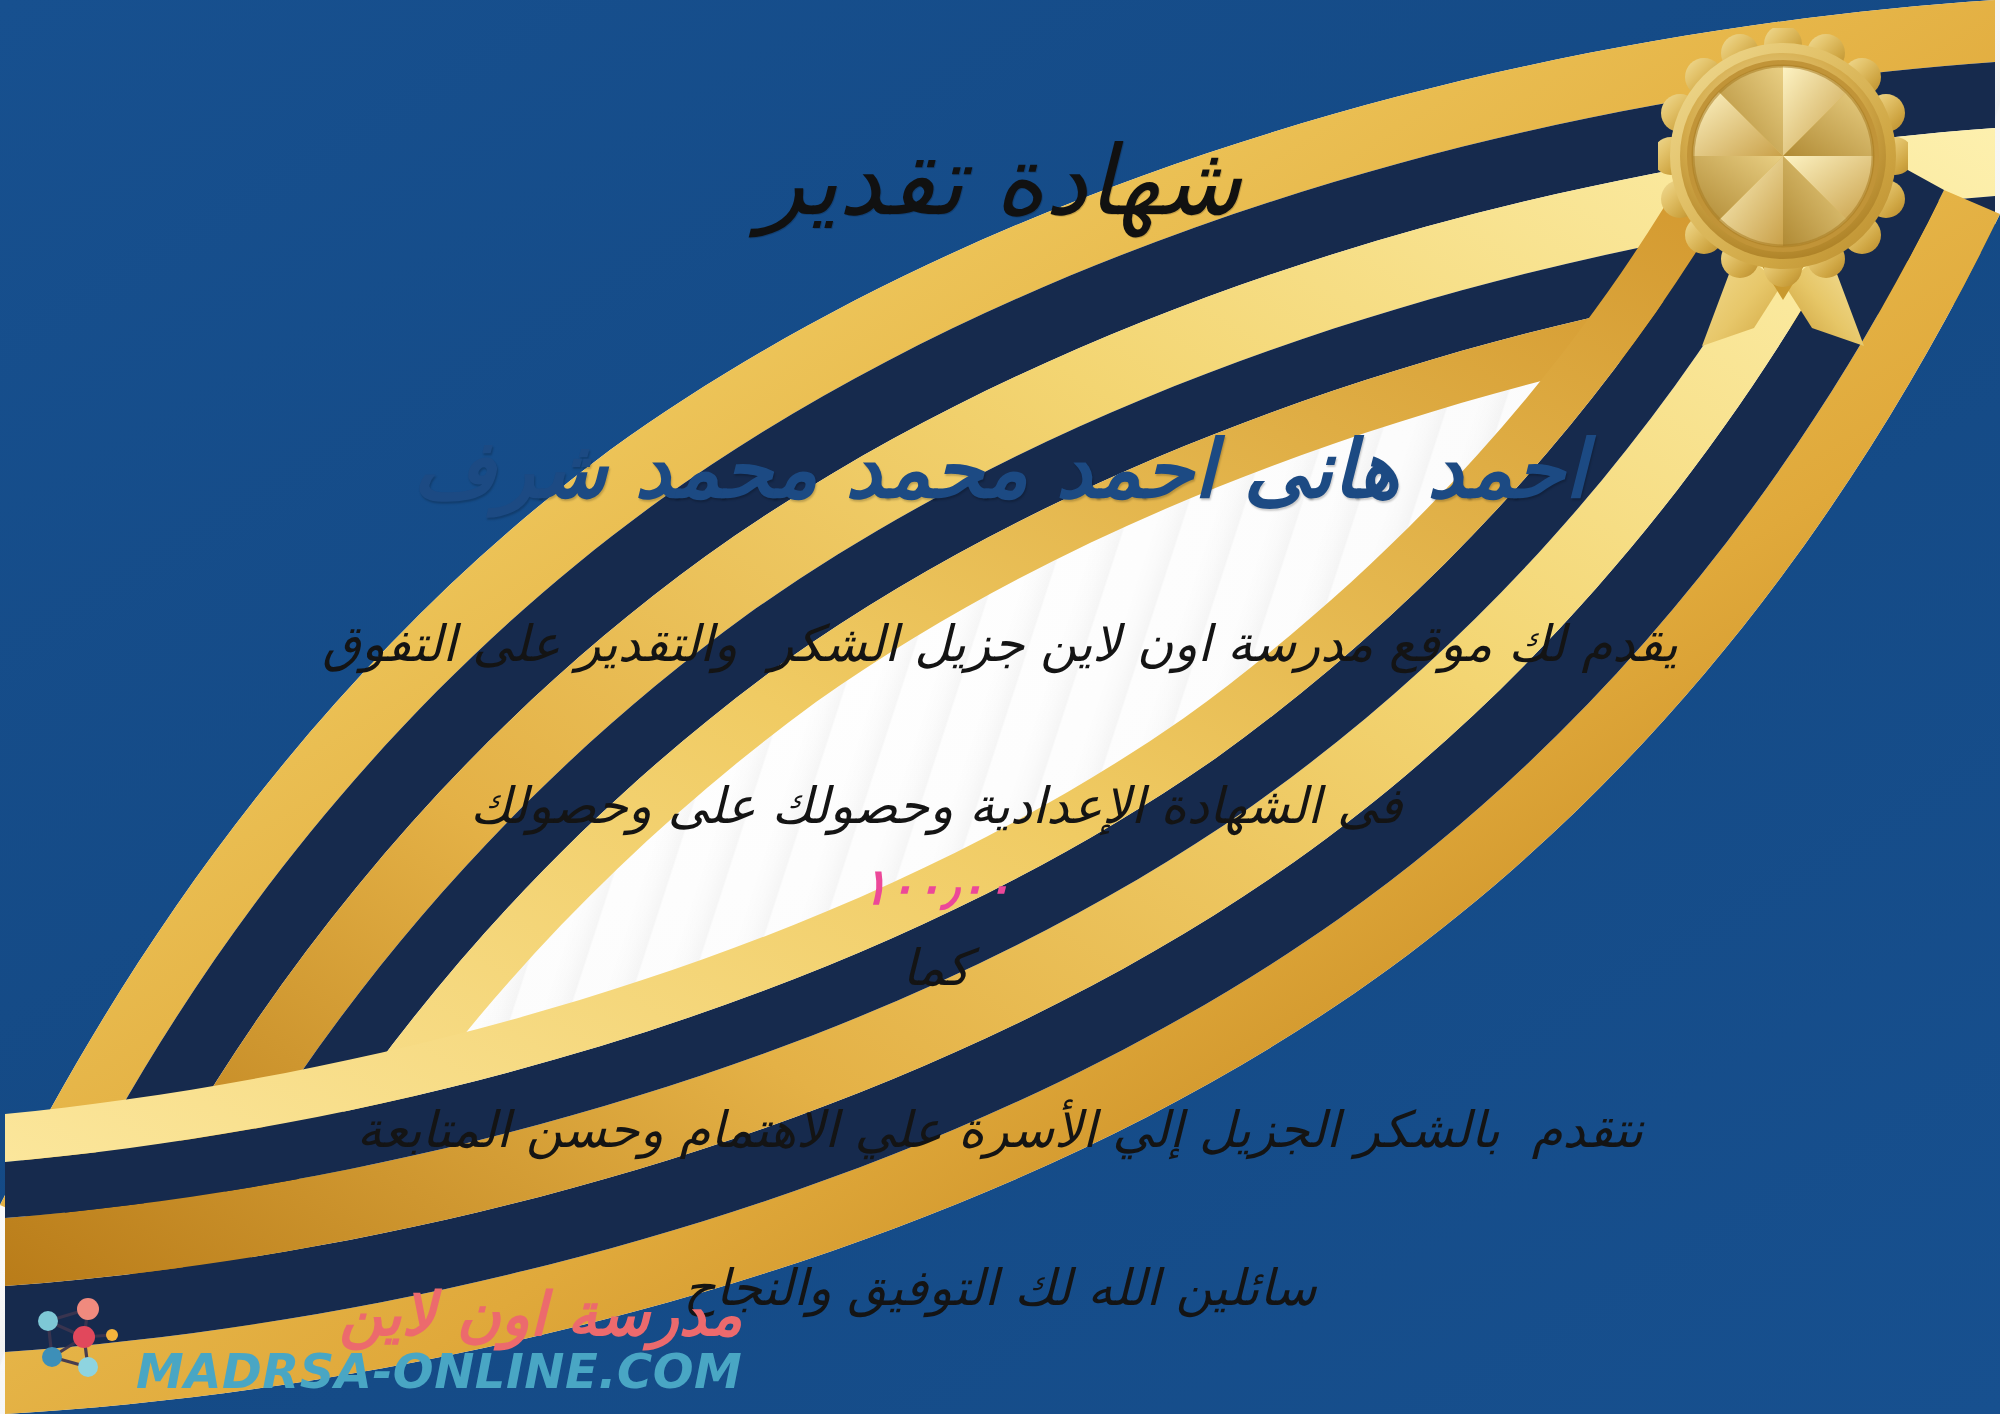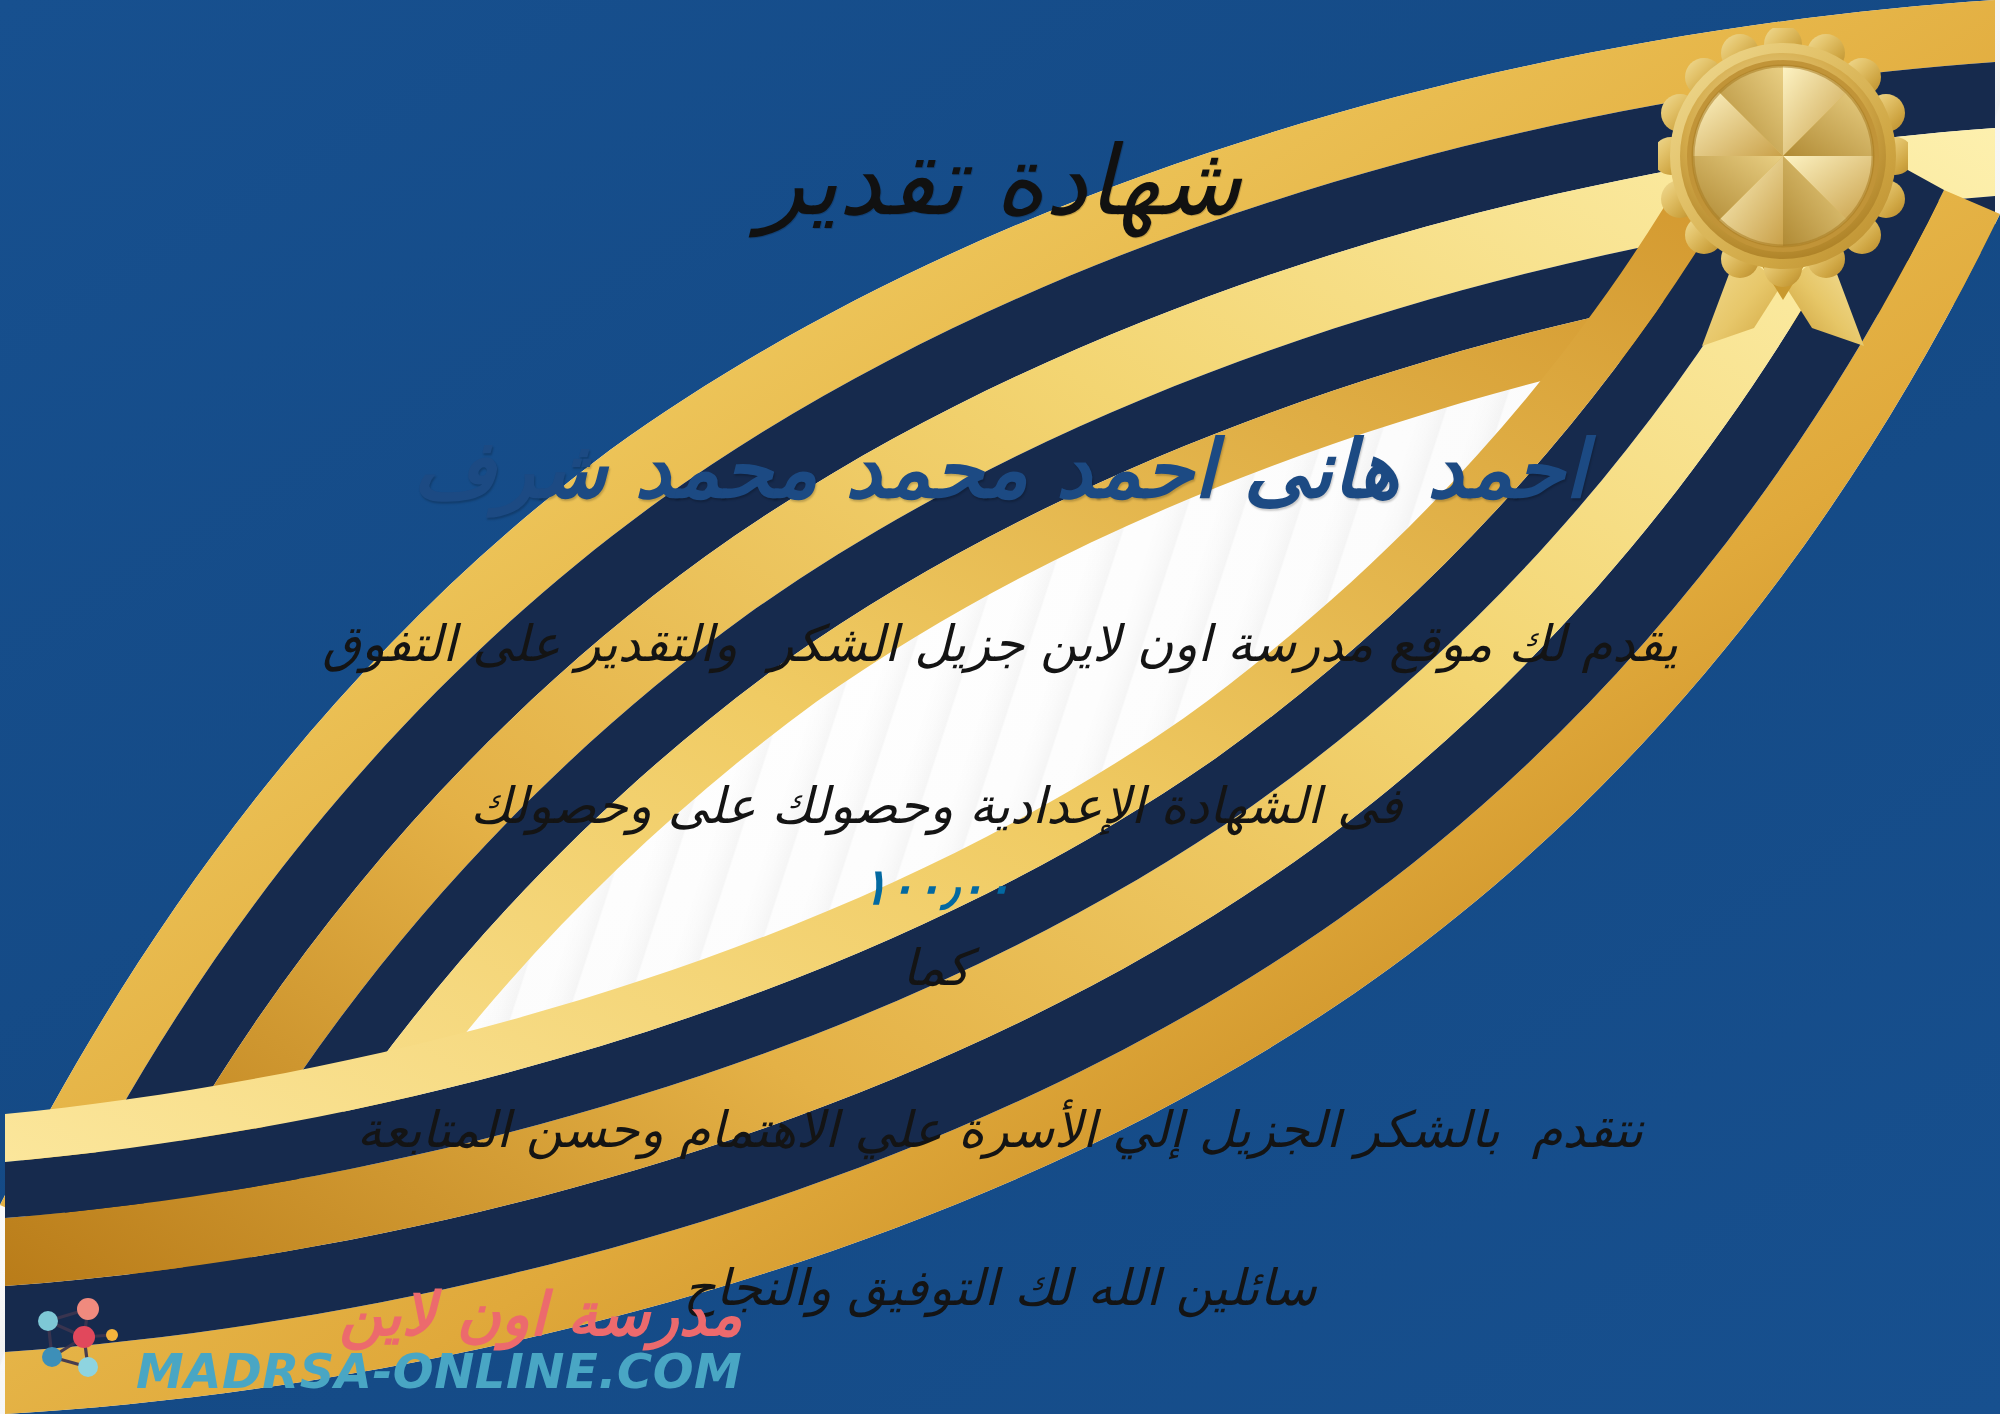--- a/index.html
+++ b/index.html
@@ -98,21 +98,21 @@
     direction: rtl;
   }
   .body-line {
     font-size: 50px;
     color: #141414;
     line-height: 1.62;
     direction: rtl;
     white-space: pre-wrap;
   }
   .grade-value {
-    color: #0369a1;
+    color: #ec4899;
     font-weight: 700;
     padding: 0 26px;
     letter-spacing: 2px;
   }
 
   .closing-line {
     margin-top: 88px;
     font-size: 50px;
     color: #141414;
     text-align: right;

